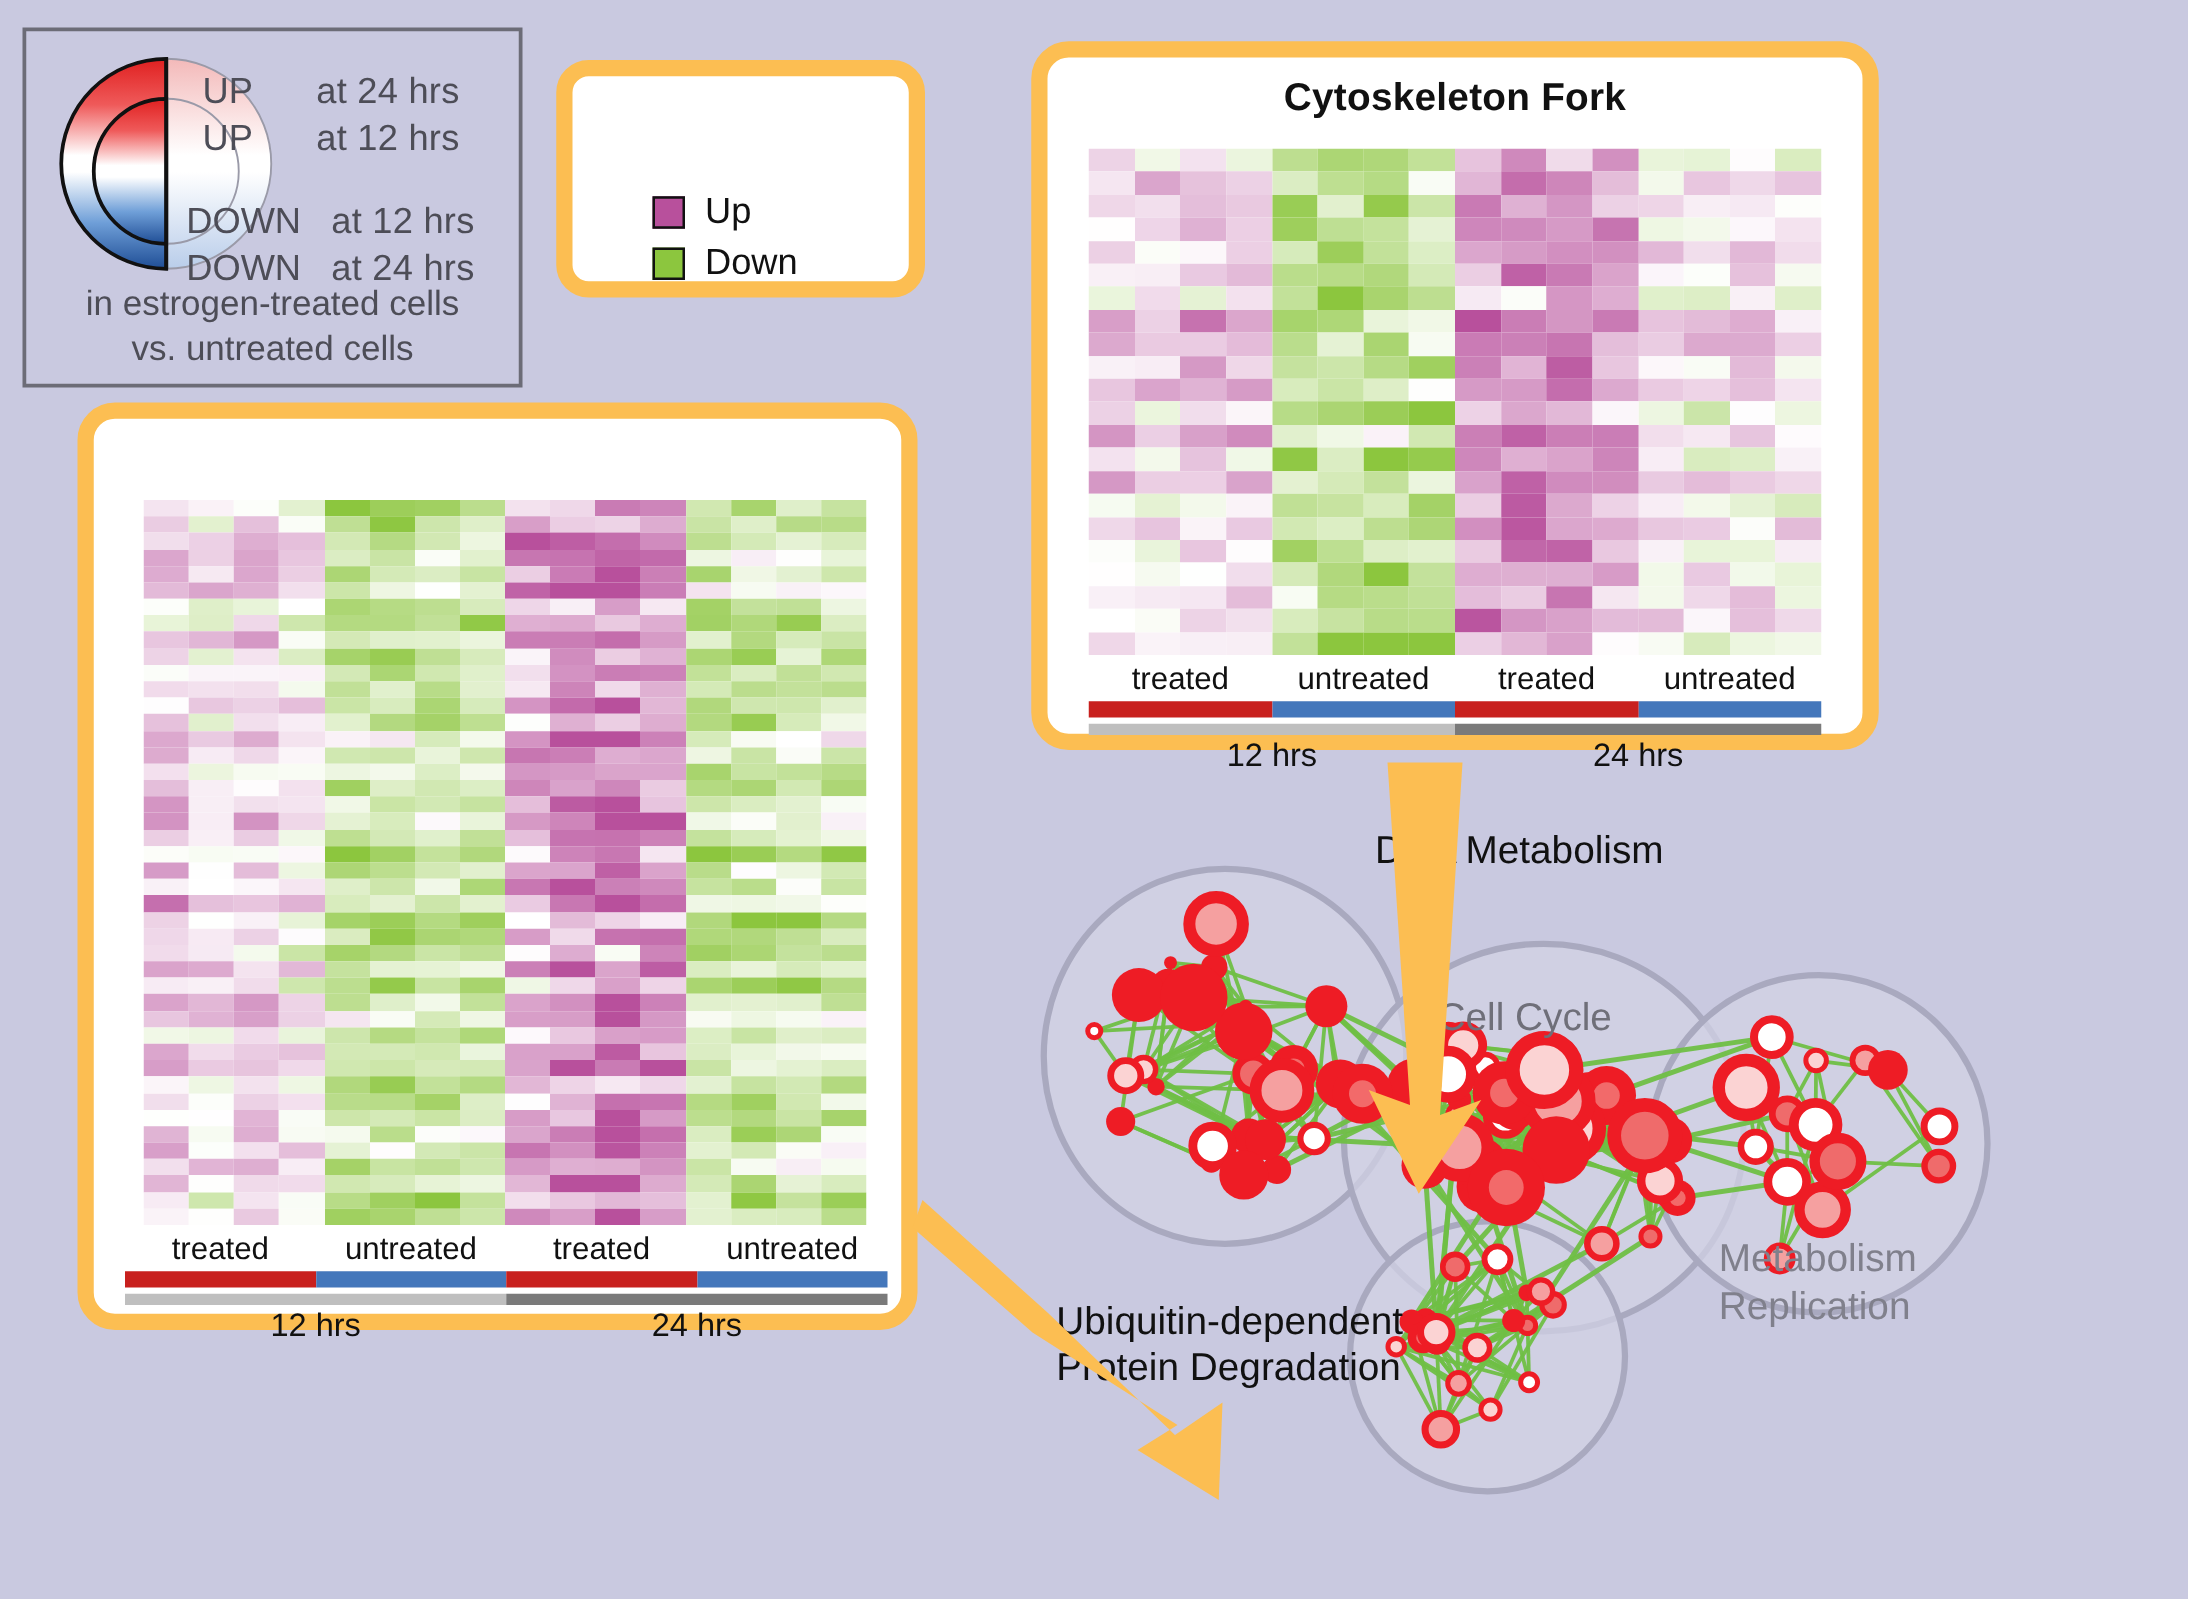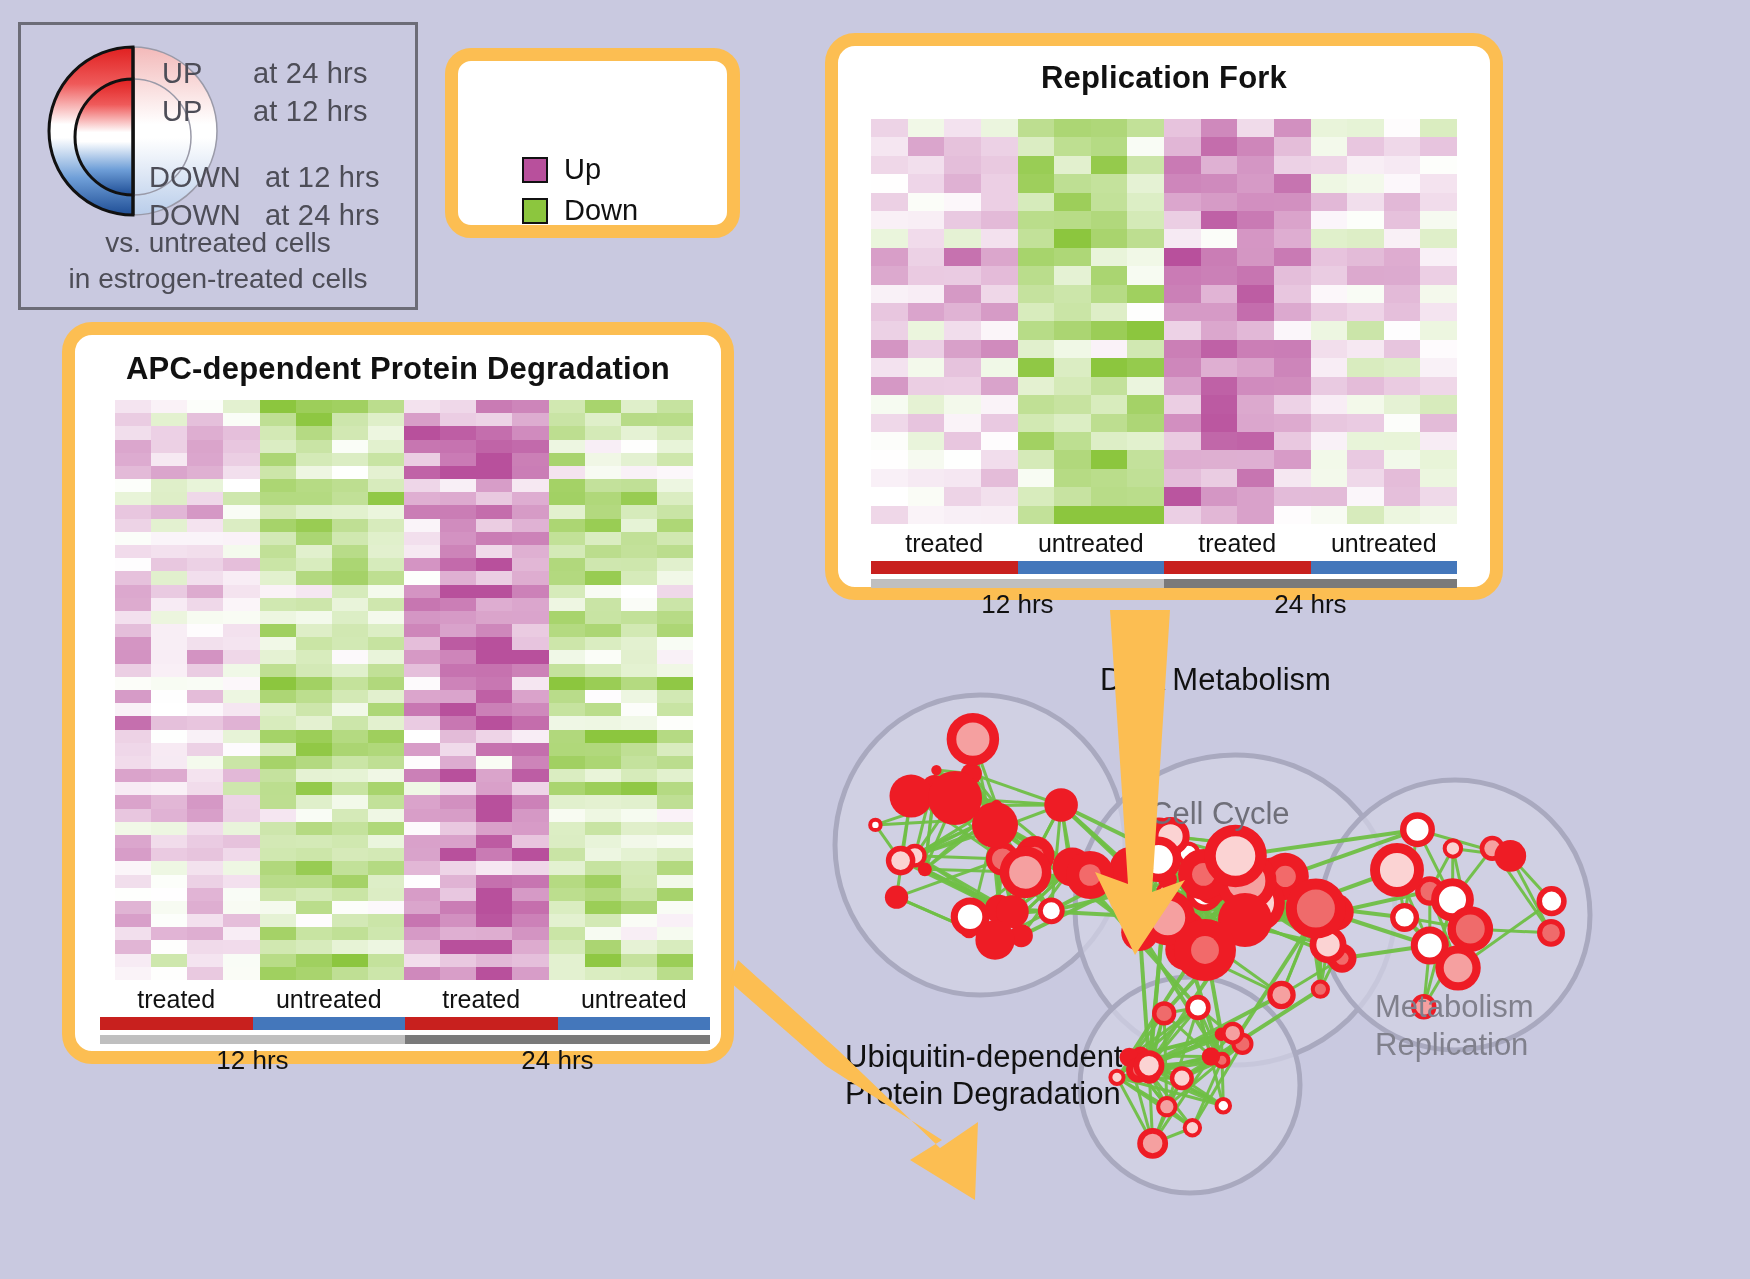--- a/index.html
+++ b/index.html
@@ -108,38 +108,38 @@
     <span class="key-word" style="left:141px;top:32px">UP</span>
     <span class="key-line" style="left:232px;top:32px">at 24 hrs</span>
     <span class="key-word" style="left:141px;top:70px">UP</span>
     <span class="key-line" style="left:232px;top:70px">at 12 hrs</span>
     <span class="key-word" style="left:128px;top:136px">DOWN</span>
     <span class="key-line" style="left:244px;top:136px">at 12 hrs</span>
     <span class="key-word" style="left:128px;top:174px">DOWN</span>
     <span class="key-line" style="left:244px;top:174px">at 24 hrs</span>
 
     <div id="key-footer">
+      <div>in estrogen-treated cells</div>
       <div>vs. untreated cells</div>
-      <div>in estrogen-treated cells</div>
     </div>
   </div>
 
   <div class="panel" id="legend-panel">
     <div class="legend-row" style="top:92px">
       <span class="swatch" id="sw-up" style="background: rgb(184, 80, 156);"></span>
       <span class="legend-label">Up</span>
     </div>
     <div class="legend-row" style="top:133px">
       <span class="swatch" id="sw-down" style="background: rgb(140, 198, 62);"></span>
       <span class="legend-label">Down</span>
     </div>
   </div>
 
   <div class="panel" id="rf-panel">
-    <div class="panel-title" id="rf-title">Replication Fork</div>
+    <div class="panel-title" id="rf-title">Cytoskeleton Fork</div>
     <div class="heat" id="rf-heat" style="left: 33px; top: 73px; width: 586px; height: 405px; grid-template-columns: repeat(16, 1fr); grid-template-rows: repeat(22, 1fr);">
         <i style="background: rgb(237, 211, 230);"></i>
         <i style="background: rgb(241, 248, 231);"></i>
         <i style="background: rgb(243, 226, 239);"></i>
         <i style="background: rgb(235, 245, 222);"></i>
         <i style="background: rgb(189, 222, 144);"></i>
         <i style="background: rgb(172, 214, 116);"></i>
         <i style="background: rgb(175, 215, 121);"></i>
         <i style="background: rgb(194, 225, 152);"></i>
         <i style="background: rgb(231, 195, 221);"></i>
@@ -506,21 +506,20 @@
           <i style="background: rgb(122, 122, 122);"></i>
         </div>
       <div class="times" style="top:60px">
         <span>12 hrs</span>
         <span>24 hrs</span>
       </div>
     </div>
   </div>
 
   <div class="panel" id="apc-panel">
-    <div class="panel-title" id="apc-title">APC-dependent Protein Degradation</div>
     <div class="heat" id="apc-heat" style="left: 40px; top: 65px; width: 578px; height: 580px; grid-template-columns: repeat(16, 1fr); grid-template-rows: repeat(44, 1fr);">
         <i style="background: rgb(244, 228, 240);"></i>
         <i style="background: rgb(250, 242, 247);"></i>
         <i style="background: rgb(252, 254, 250);"></i>
         <i style="background: rgb(227, 241, 208);"></i>
         <i style="background: rgb(140, 198, 62);"></i>
         <i style="background: rgb(157, 206, 90);"></i>
         <i style="background: rgb(161, 208, 97);"></i>
         <i style="background: rgb(187, 221, 141);"></i>
         <i style="background: rgb(243, 226, 238);"></i>

